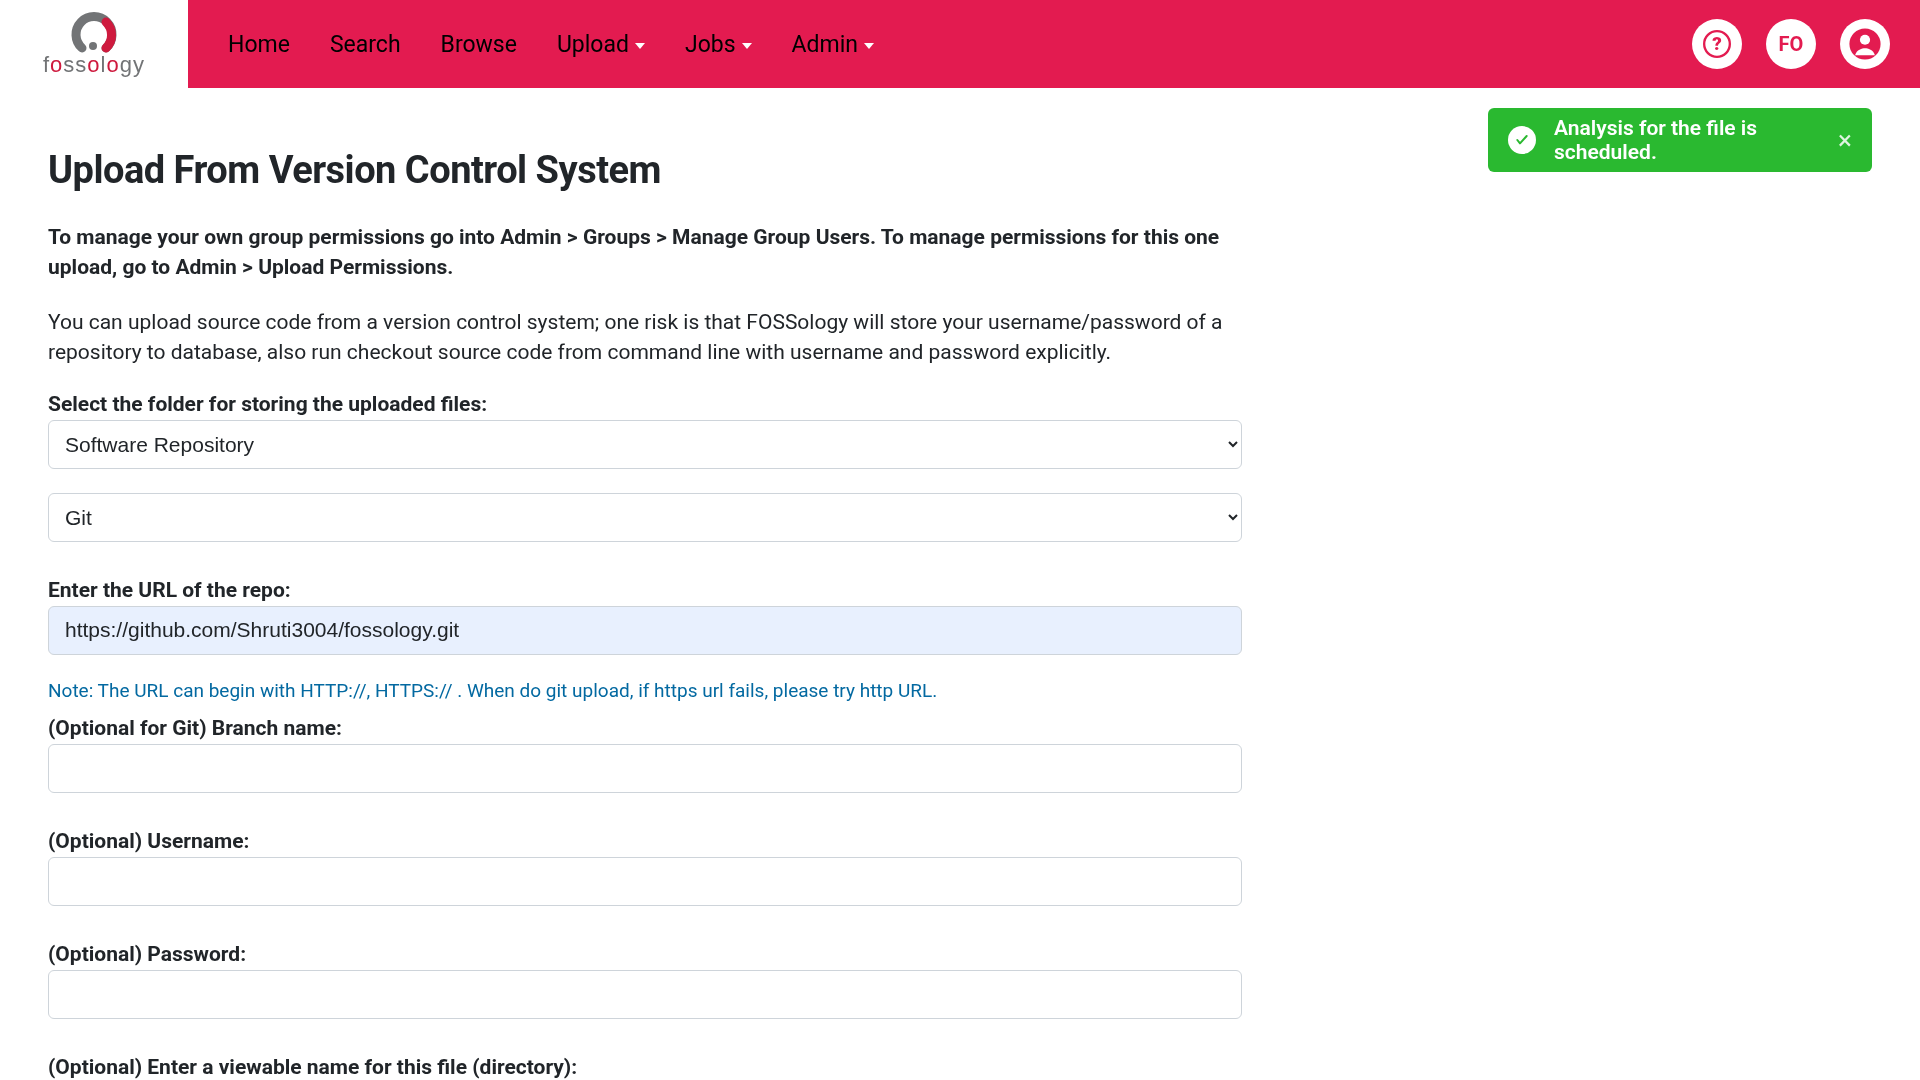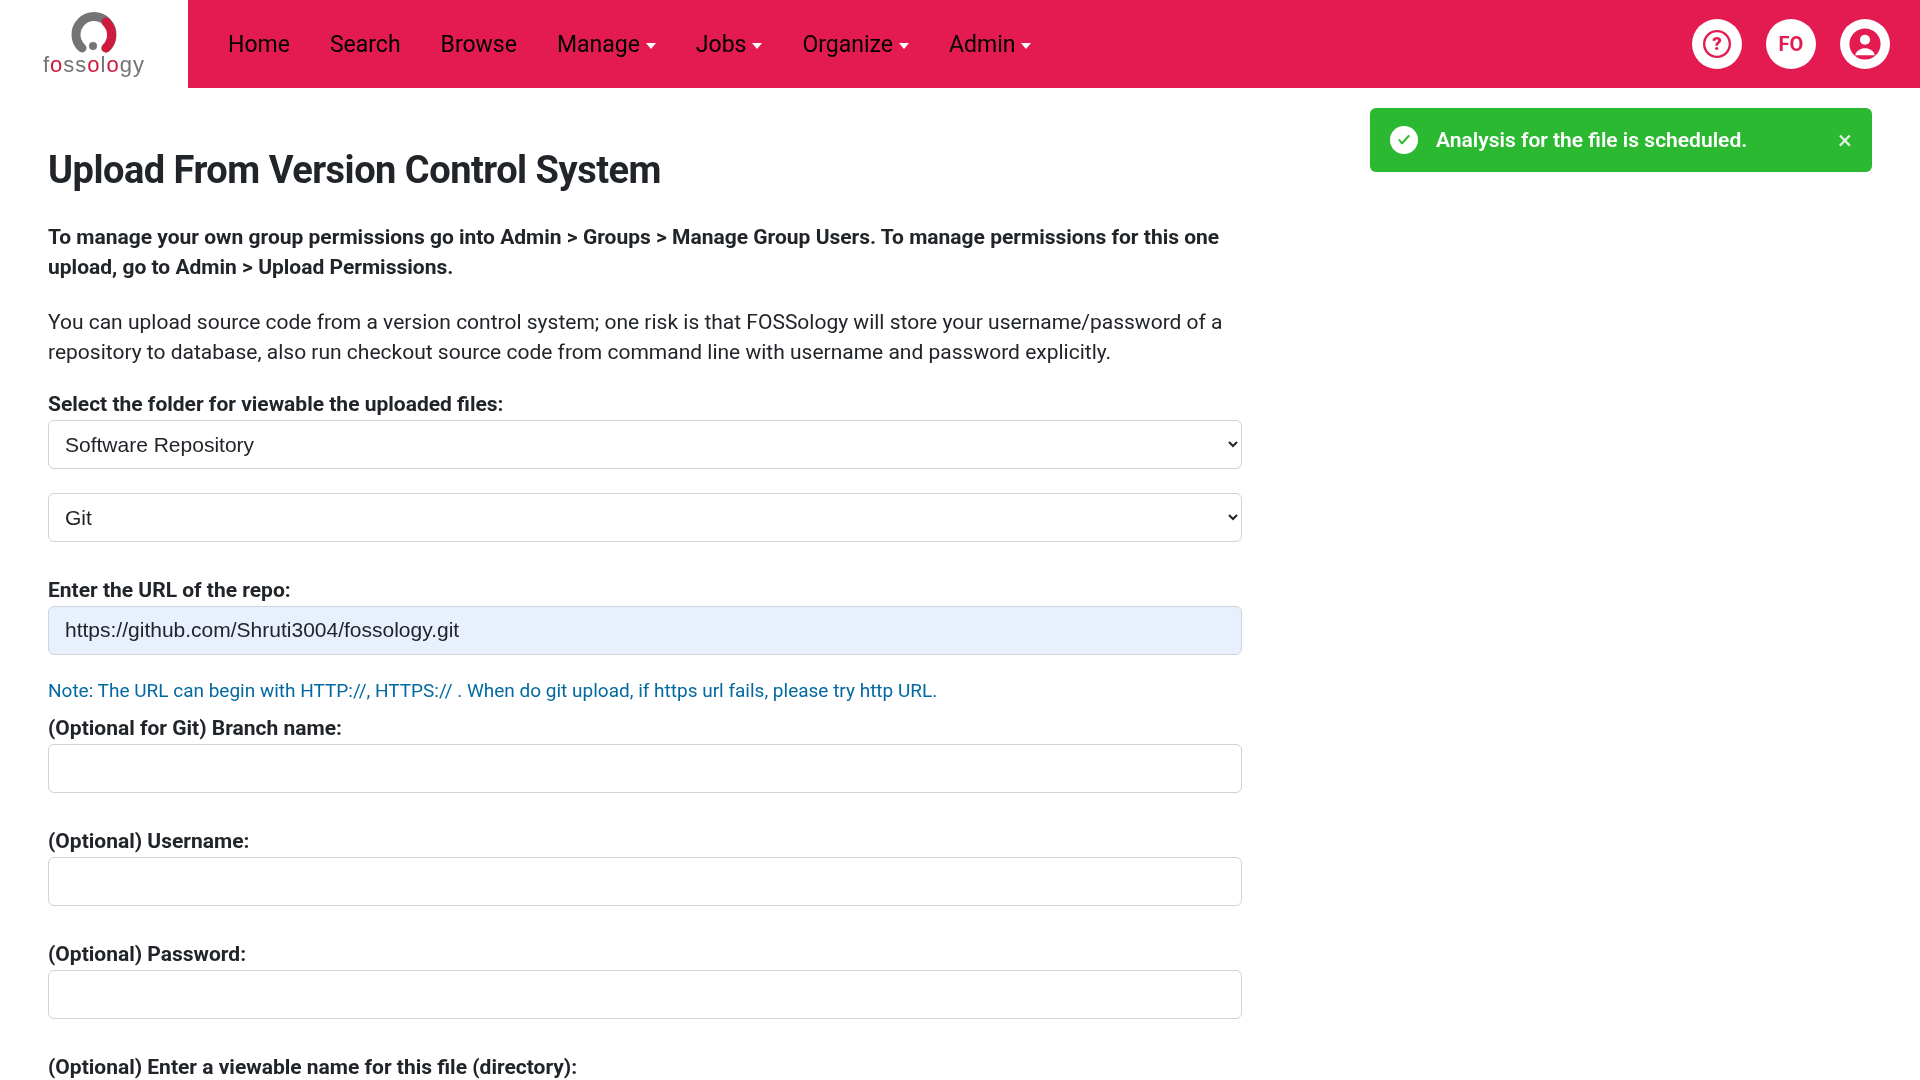--- a/index.html
+++ b/index.html
@@ -126,21 +126,21 @@
   .note {
     font-size: 19px;
     color: #0369a1;
     margin-bottom: 14px;
   }
   
   .toast {
     position: absolute;
     top: 108px;
     right: 48px;
-    width: 502px;
+    width: 384px;
     height: 64px;
     background: #2ab930;
     border-radius: 6px;
     display: flex;
     align-items: center;
     padding: 0 20px;
     color: #fff;
     gap: 18px;
   }
   .toast-msg {
@@ -183,29 +183,25 @@
     <div class="nav-item">
         <span>Home</span>
       </div>
     <div class="nav-item">
         <span>Search</span>
       </div>
     <div class="nav-item">
         <span>Browse</span>
       </div>
     <div class="nav-item">
-        <span>Manage</span>
+        <span>Upload</span>
         <span class="caret"></span>
       </div>
     <div class="nav-item">
         <span>Jobs</span>
-        <span class="caret"></span>
-      </div>
-    <div class="nav-item">
-        <span>Organize</span>
         <span class="caret"></span>
       </div>
     <div class="nav-item">
         <span>Admin</span>
         <span class="caret"></span>
       </div>
 
     <div class="nav-right">
       <div class="circle-btn">
         <svg width="28" height="28" viewBox="0 0 24 24">
@@ -235,21 +231,21 @@
   </div>
   <div class="toast-msg">Analysis for the file is scheduled.</div>
   <div class="toast-close">×</div>
 </div>
 
 <div class="main">
   <h1 class="page-title">Upload From Version Control System</h1>
   <p class="bold-para">To manage your own group permissions go into Admin &gt; Groups &gt; Manage Group Users. To manage permissions for this one upload, go to Admin &gt; Upload Permissions.</p>
   <p class="normal-para">You can upload source code from a version control system; one risk is that FOSSology will store your username/password of a repository to database, also run checkout source code from command line with username and password explicitly.</p>
 
-  <div class="field-label">Select the folder for viewable the uploaded files:</div>
+  <div class="field-label">Select the folder for storing the uploaded files:</div>
   <select class="select">
     <option>Software Repository</option>
   </select>
 
   <select class="select">
     <option>Git</option>
   </select>
 
   <div class="field-label">Enter the URL of the repo:</div>
   <input class="text-input filled" type="text" value="https://github.com/Shruti3004/fossology.git" style="">

